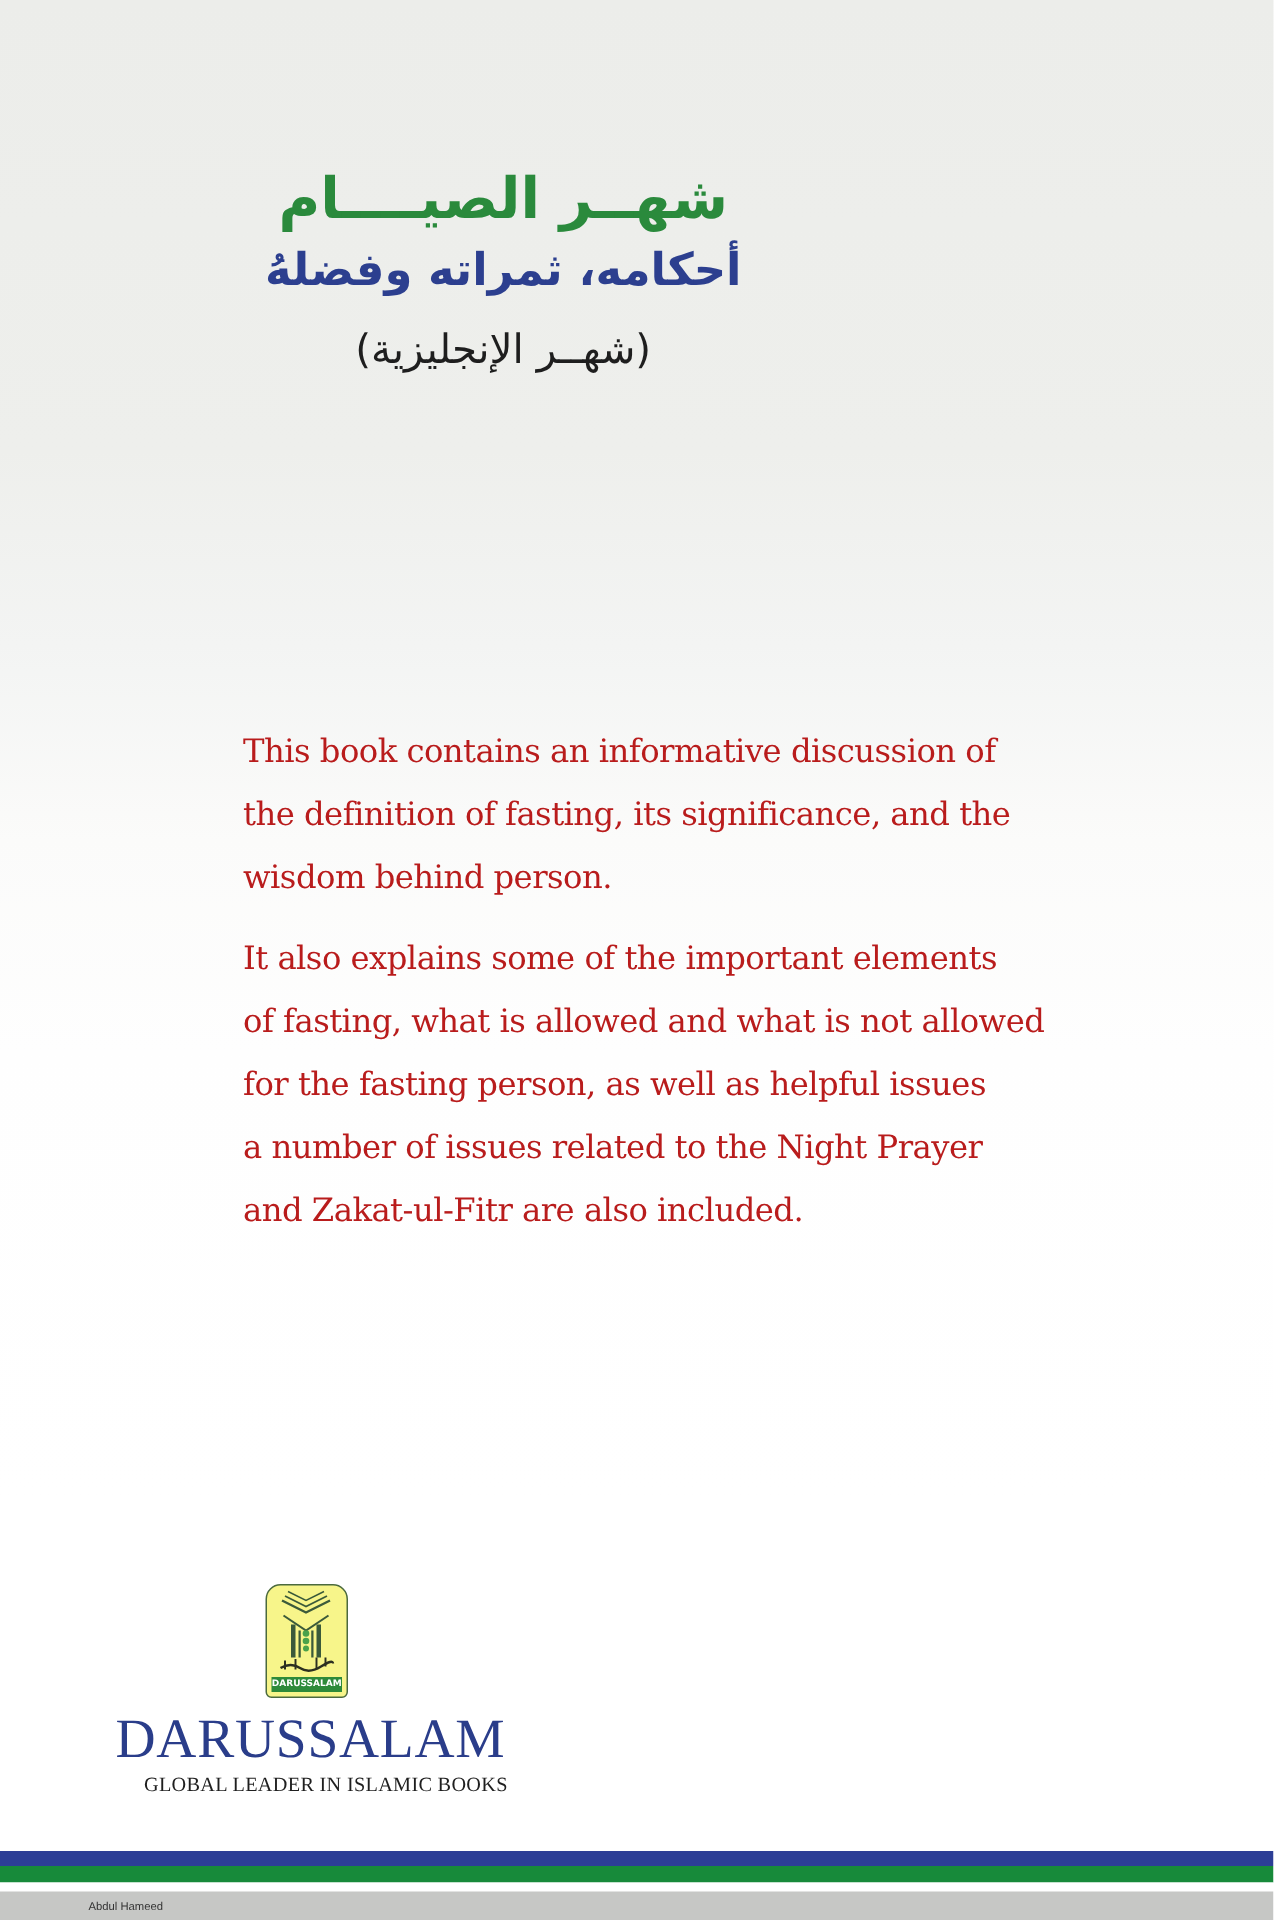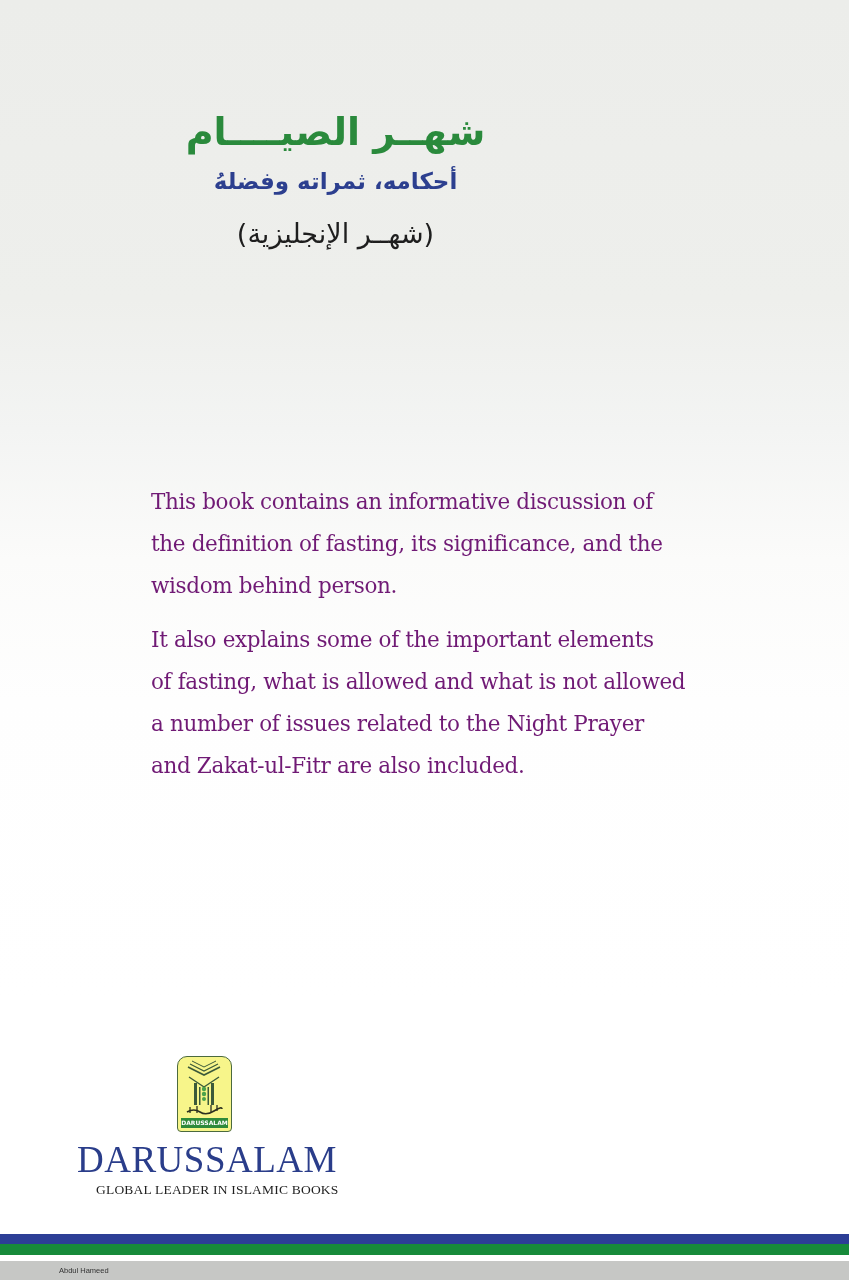--- a/index.html
+++ b/index.html
@@ -38,38 +38,38 @@
       font-weight: bold;
       font-size: 38px;
       color: #2a8a3c;
       line-height: 48px;
       letter-spacing: 2px;
       margin: 0;
     }
     .ar-subtitle {
       font-family: "DejaVu Sans", sans-serif;
       font-weight: bold;
-      font-size: 23px;
+      font-size: 30px;
       color: #2c3f8f;
       line-height: 42px;
       margin: 4px 0 0 0;
     }
     .ar-lang {
       font-family: "DejaVu Sans", sans-serif;
       font-size: 27px;
       color: #1e1e1e;
       line-height: 40px;
       margin: 12px 0 0 0;
     }
     .description {
       position: absolute;
-      left: 151px;
+      left: 162px;
       top: 481px;
       width: 555px;
-      color: #701a75;
+      color: #b91c1c;
       font-family: "DejaVu Serif", serif;
       font-size: 21.5px;
     }
     .description .line {
       display: block;
       white-space: nowrap;
       line-height: 42px;
       height: 42px;
       letter-spacing: -0.35px;
     }
@@ -183,20 +183,21 @@
 
   <div class="description">
     <div class="para">
       <span class="line">This book contains an informative discussion of</span>
       <span class="line">the definition of fasting, its significance, and the</span>
       <span class="line">wisdom  behind person.</span>
     </div>
     <div class="para">
       <span class="line">It also explains some of the important elements</span>
       <span class="line">of fasting, what is allowed and what is not allowed</span>
+      <span class="line">for the fasting person, as well as helpful issues</span>
       <span class="line">a number of issues related to the Night Prayer</span>
       <span class="line">and Zakat-ul-Fitr are also included.</span>
     </div>
   </div>
 
   <div class="logo">
     <svg width="52" height="73" viewBox="0 0 52 73">
 
       <path d="M10 10 L26 18 L42 10" fill="none" stroke="#3b5a3a" stroke-width="1.6"></path>
       <path d="M12 7 L26 14 L40 7" fill="none" stroke="#3b5a3a" stroke-width="1.2"></path>

